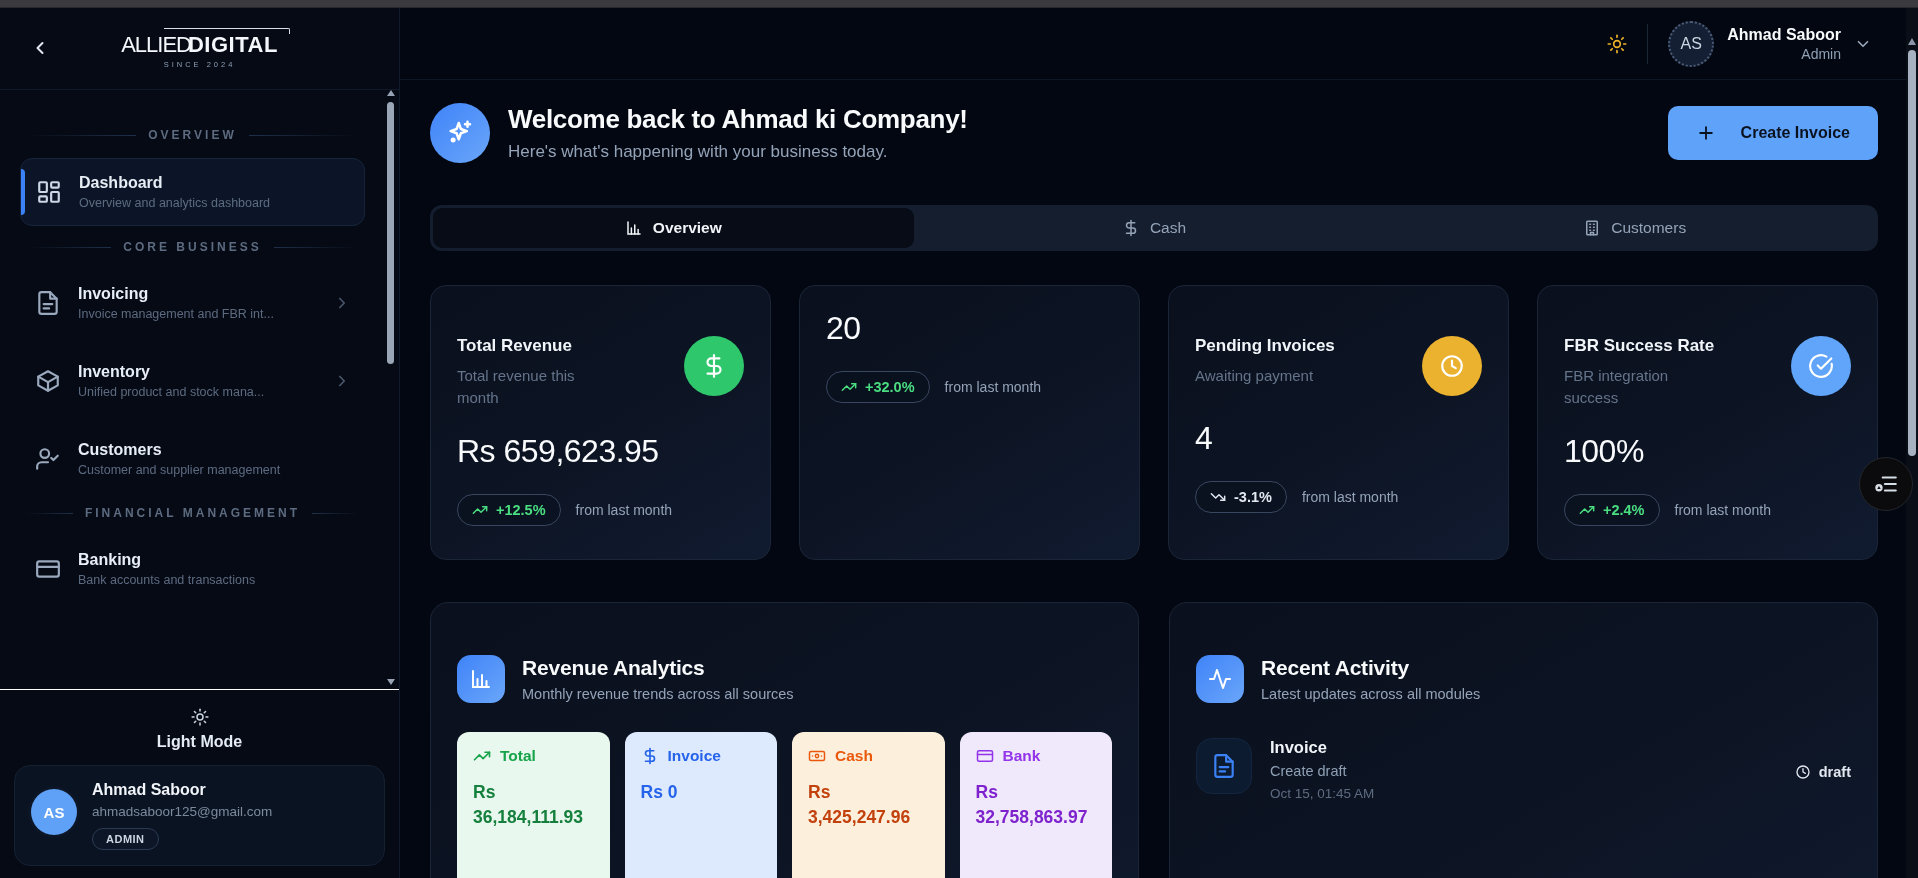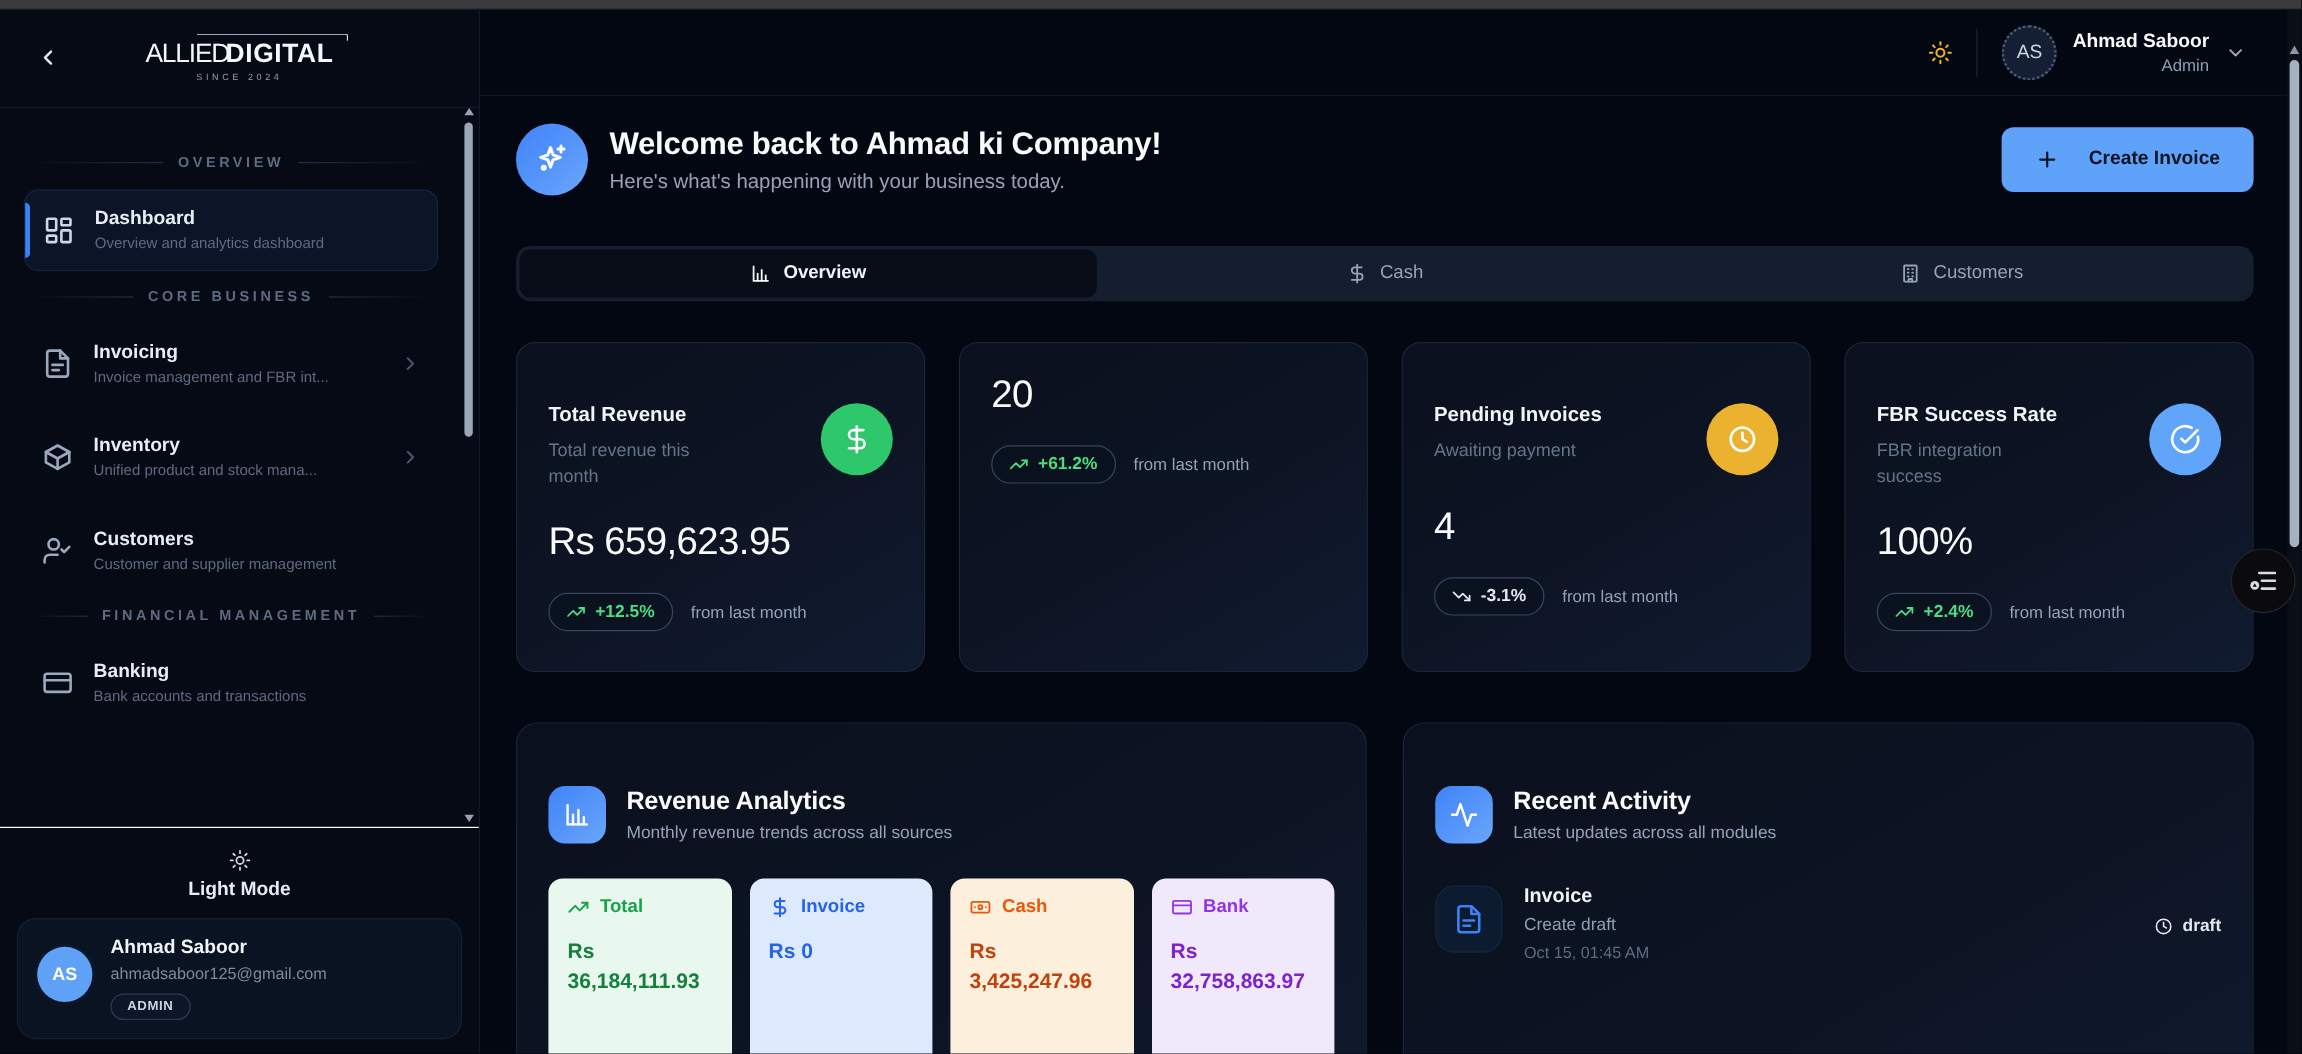--- a/index.html
+++ b/index.html
@@ -409,21 +409,21 @@
         </div>
 
         <div class="stat-card">
           <div class="stat-value">20</div>
           <div class="stat-foot">
             <span class="pill up">
               <svg width="16" height="16" viewBox="0 0 24 24" fill="none" stroke="currentColor" stroke-width="2.2" stroke-linecap="round" stroke-linejoin="round">
                   <polyline points="22 7 13.5 15.5 8.5 10.5 2 17"></polyline>
                   <polyline points="16 7 22 7 22 13"></polyline>
                 </svg>
-              <span>+61.2%</span>
+              <span>+32.0%</span>
             </span>
             <span class="stat-note">from last month</span>
           </div>
         </div>
 
         <div class="stat-card">
           <div class="stat-top">
             <div>
               <div class="stat-title">Pending Invoices</div>
               <div class="stat-sub">Awaiting payment</div>

